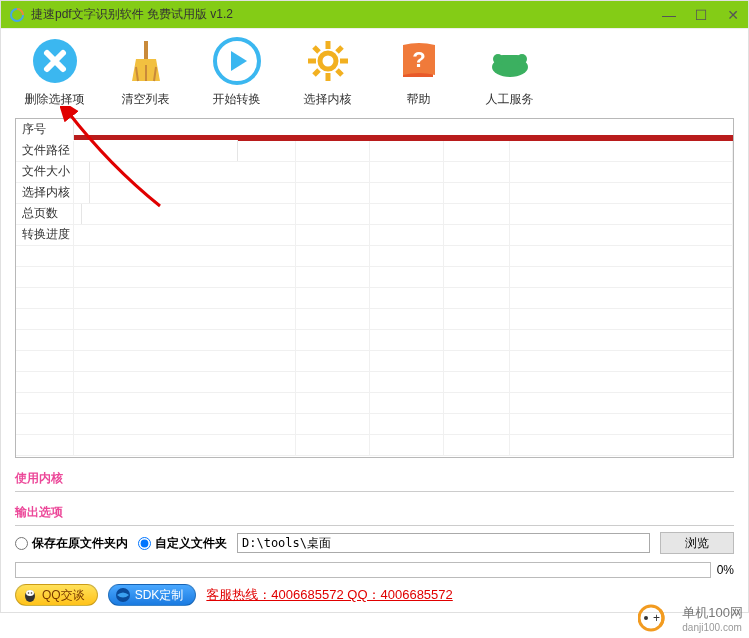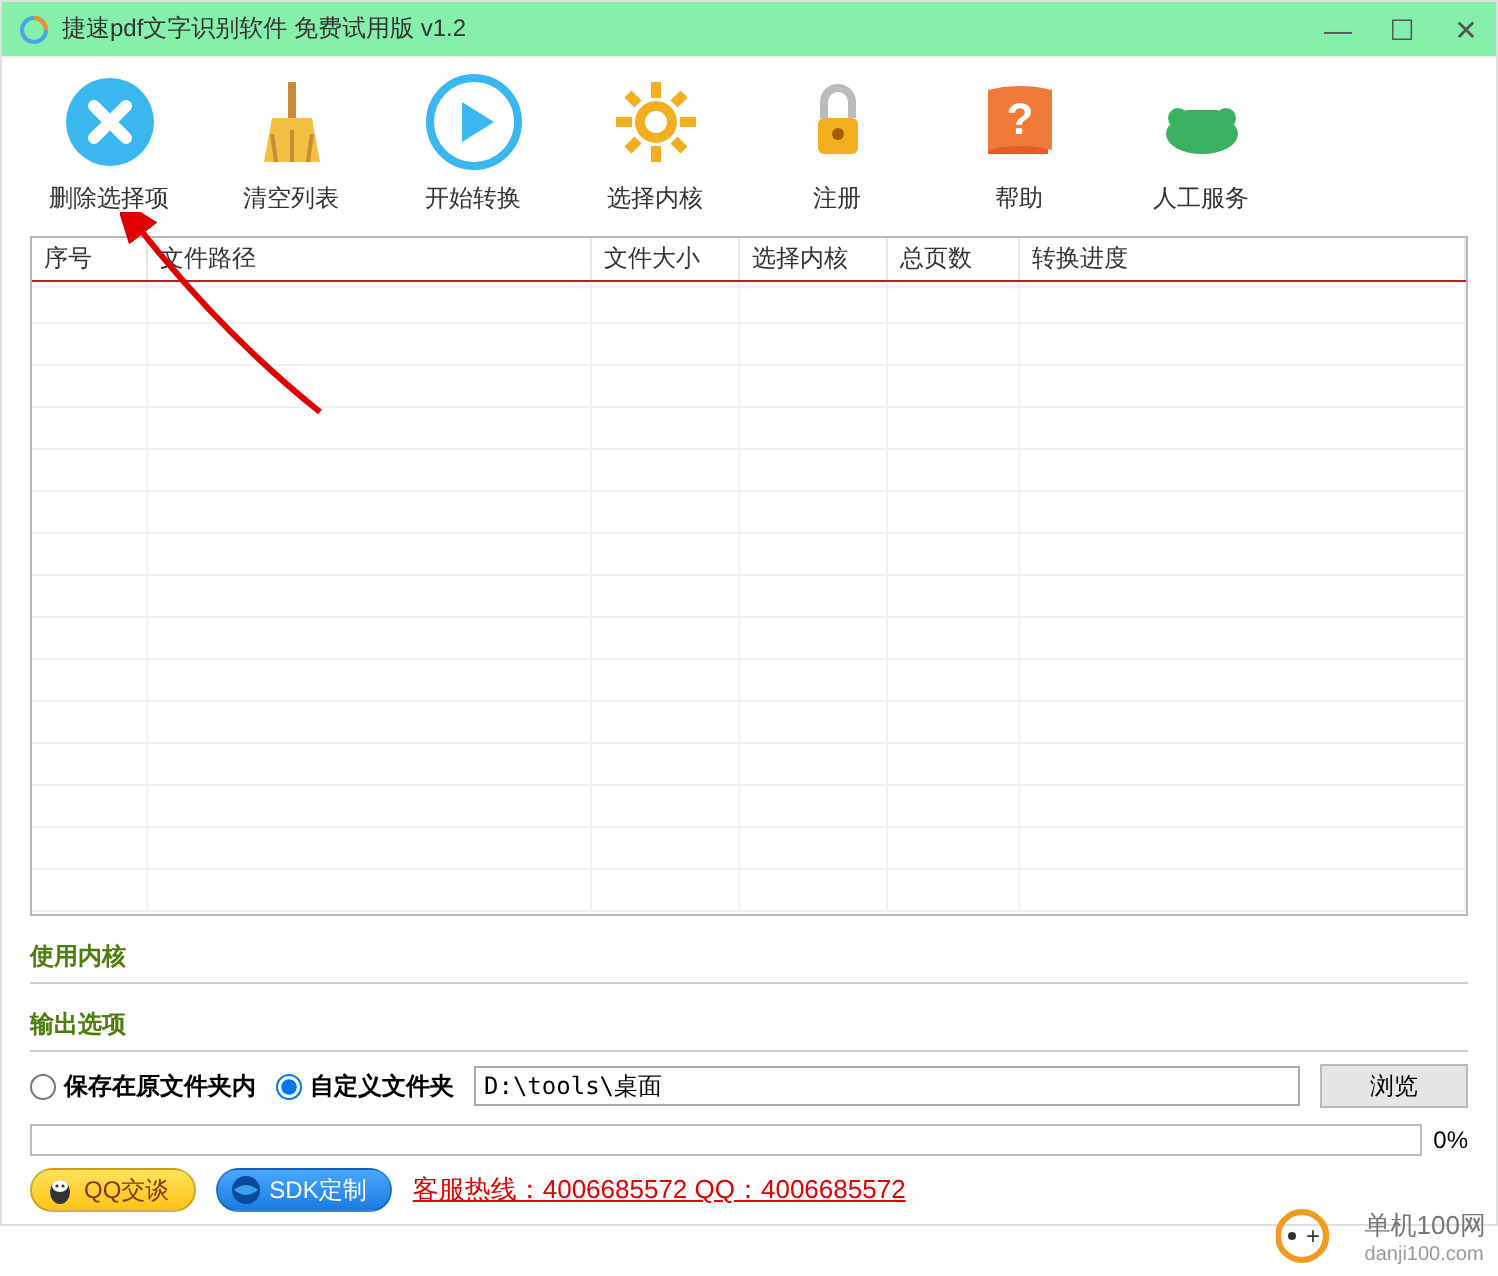--- a/index.html
+++ b/index.html
@@ -1,34 +1,34 @@
 <!DOCTYPE html>
 <html><head>
 <meta charset="utf-8">
 <style>
 * { margin: 0; padding: 0; box-sizing: border-box; }
 body { font-family: "Microsoft YaHei", sans-serif; font-size: 12px; background: #fff; width: 749px; height: 638px; position: relative; overflow: hidden; }
 .window { width: 749px; border: 1px solid #e0e0e0; }
-.titlebar { height: 28px; display: flex; align-items: center; padding: 0 8px; background: #86efac; border-bottom: 1px solid #eee; }
+.titlebar { height: 28px; display: flex; align-items: center; padding: 0 8px; background: #84cc16; border-bottom: 1px solid #eee; }
 .app-icon { width: 16px; height: 16px; margin-right: 6px; }
 .title-text { flex: 1; font-size: 12px; color: #333; }
 .win-controls { display: flex; gap: 18px; color: #555; font-size: 14px; }
 .win-btn { cursor: pointer; width: 14px; text-align: center; }
 .toolbar { display: flex; padding: 8px 8px 4px; gap: 0; }
 .tool-item { width: 91px; text-align: center; cursor: pointer; }
 .tool-icon { width: 48px; height: 48px; margin: 0 auto 6px; display: flex; align-items: center; justify-content: center; }
 .tool-label { font-size: 12px; color: #333; }
 .content { padding: 6px 14px 0; }
 .grid { border: 1px solid #b8b8b8; height: 340px; background: #fff; position: relative; }
-.grid-head { display: flex; height: 22px; border-bottom: 1px solid #b91c1c; }
+.grid-head { display: flex; height: 22px; border-bottom: 6px solid #b91c1c; flex-direction: column; }
 .gh { border-right: 1px solid #e5e5e5; padding: 2px 6px; font-size: 12px; color: #333; background: #fff; }
 .grid-body { position: absolute; top: 22px; bottom: 0; left: 0; right: 0; }
 .grid-body .row { height: 21px; border-bottom: 1px solid #f0f0f0; display: flex; }
 .grid-body .cell { border-right: 1px solid #f0f0f0; }
-.section-label { font-size: 12px; color: #4d7c0f; margin: 12px 0 4px; font-weight: bold; }
+.section-label { font-size: 12px; color: #ec4899; margin: 12px 0 4px; font-weight: bold; }
 .hr { border: none; border-top: 1px solid #ccc; margin: 2px 0 6px; }
 .radio-row { display: flex; gap: 22px; align-items: center; padding: 2px 0; }
 .radio-item { display: flex; align-items: center; gap: 4px; cursor: pointer; }
 .radio-item.bold { font-weight: bold; }
 .out-row { display: flex; align-items: center; gap: 10px; }
 .path-input { flex: 1; border: 1px solid #aaa; height: 20px; padding: 0 4px; font-size: 12px; font-family: "SimSun", monospace; }
 .browse-btn { width: 74px; height: 22px; background: #e6e6e6; border: 1px solid #bbb; cursor: pointer; font-size: 12px; }
 .progress-wrap { display: flex; align-items: center; gap: 6px; margin-top: 8px; }
 .progress { flex: 1; height: 16px; border: 1px solid #bbb; background: #fff; }
 .footer { display: flex; align-items: center; padding: 6px 14px; gap: 10px; }
@@ -97,30 +97,20 @@
             <g stroke="#f2b020" stroke-width="5">
               <path d="M24 4 L24 12 M24 36 L24 44 M4 24 L12 24 M36 24 L44 24 M10 10 L15 15 M33 33 L38 38 M38 10 L33 15 M15 33 L10 38"></path>
             </g>
           </svg>
         </div>
       <div class="tool-label">选择内核</div>
     </div>
     <div class="tool-item">
       <div class="tool-icon">
           <svg viewBox="0 0 48 48">
-            <rect x="14" y="22" width="20" height="18" rx="3" fill="#f2b020"></rect>
-            <path d="M17 22 L17 14 A7 7 0 0 1 31 14 L31 22" fill="none" stroke="#bbb" stroke-width="4"></path>
-            <circle cx="24" cy="30" r="3" fill="#a06000"></circle>
-          </svg>
-        </div>
-      <div class="tool-label">注册</div>
-    </div>
-    <div class="tool-item">
-      <div class="tool-icon">
-          <svg viewBox="0 0 48 48">
             <path d="M8 8 L38 8 L38 40 L8 40 Z" fill="#e85a2a"></path>
             <path d="M8 8 Q24 4 40 8 L40 38 Q24 34 8 38 Z" fill="#f07a3a"></path>
             <text x="24" y="30" font-size="22" fill="#fff" text-anchor="middle" font-weight="bold">?</text>
           </svg>
         </div>
       <div class="tool-label">帮助</div>
     </div>
     <div class="tool-item">
       <div class="tool-icon">
           <svg viewBox="0 0 48 48">

